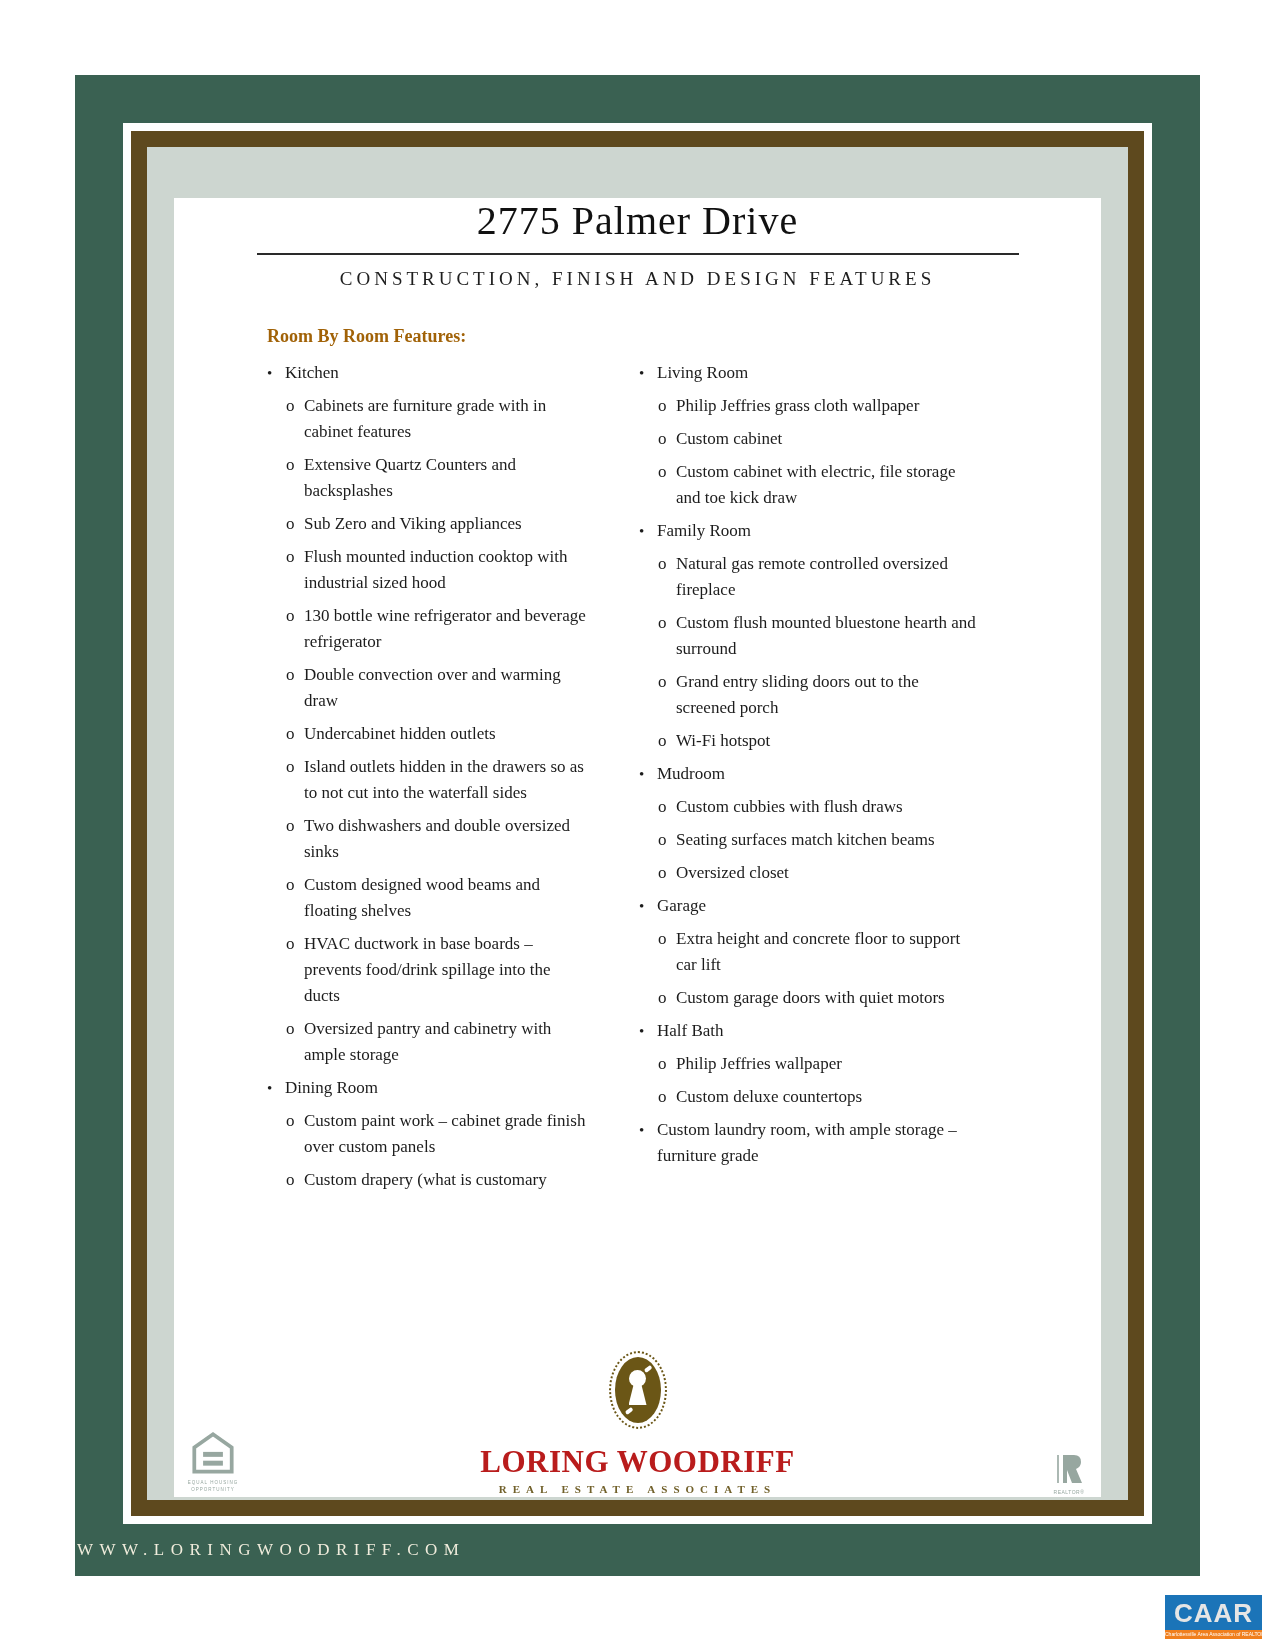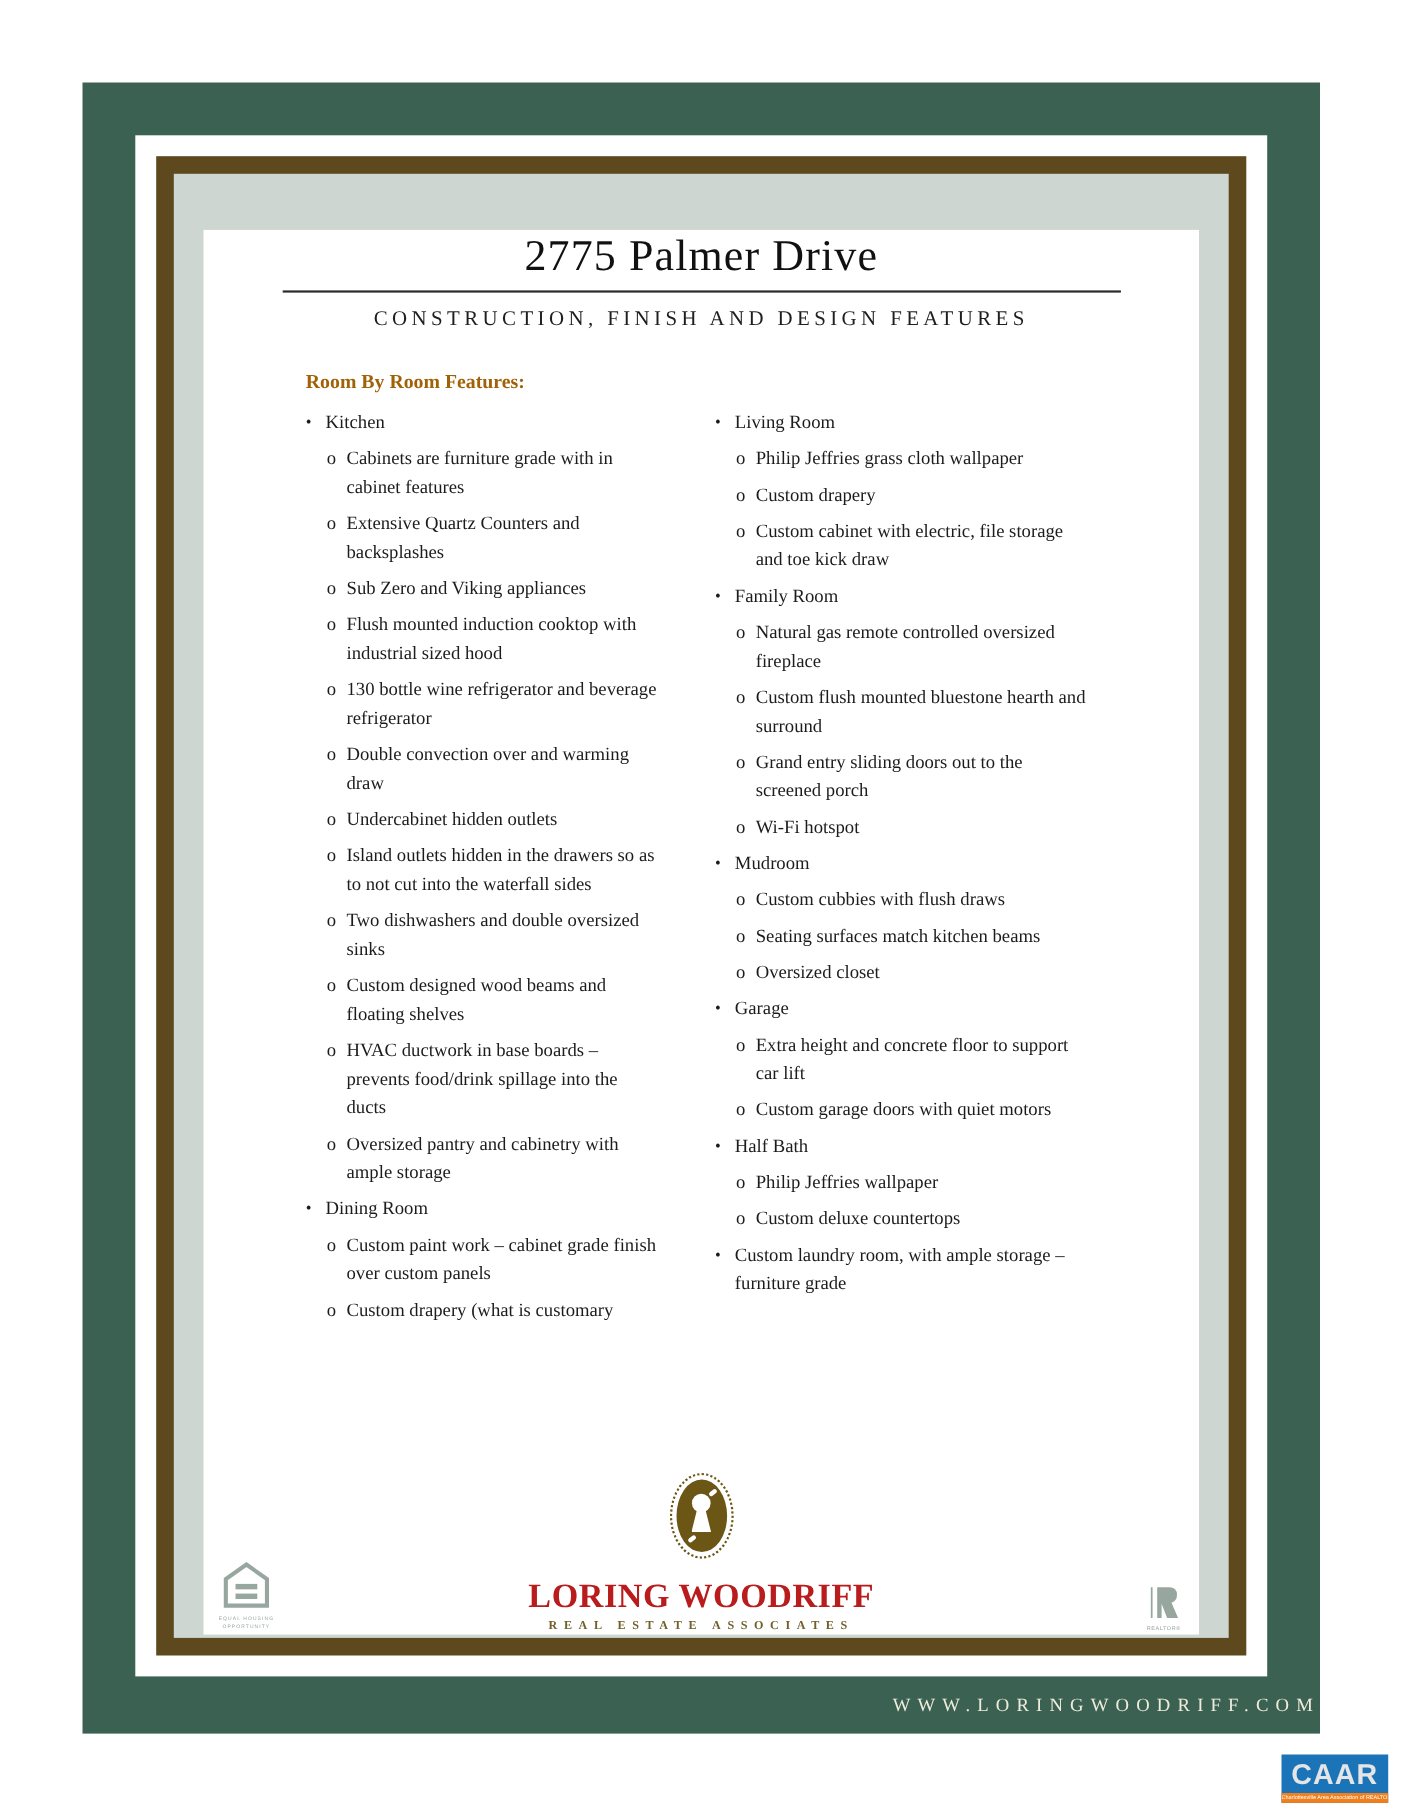--- a/index.html
+++ b/index.html
@@ -8,21 +8,21 @@
     position:relative; width:1275px; height:1650px; background:#ffffff;
     font-family:"Liberation Serif","DejaVu Serif",serif; overflow:hidden;
   }
   
   .green-frame {
     position:absolute; left:75px; top:75px; width:1125px; height:1501px;
     background:#3a6152;
   }
   .gap-white {
     position:absolute; left:48px; top:48px; right:48px; bottom:52px;
-    background:#ffffff; padding:19px;
+    background:#ffffff; padding:8px;
   }
   .brown-frame { width:100%; height:100%; background:#5e491e; padding:16px; }
   .sage-frame  { width:100%; height:100%; background:#cdd6d0; padding:27px; }
   .content {
     position:relative; width:100%; height:100%; background:#ffffff;
     color:#1c1c1c;
   }
   
   .doc-title {
     margin-top:24px; text-align:center; font-size:40px; line-height:1.15;
@@ -72,21 +72,21 @@
   }
   
   .eh-badge { position:absolute; left:8px; bottom:4px; width:62px; text-align:center; }
   .eh-label { margin-top:2px; font-size:4.5px; letter-spacing:1px; color:#97a7a0;
               font-family:"Liberation Sans",sans-serif; line-height:1.4; }
   .realtor-badge { position:absolute; right:12px; bottom:2px; width:40px; text-align:center; }
   .realtor-label { margin-top:1px; font-size:5px; letter-spacing:0.5px; color:#97a7a0;
                    font-family:"Liberation Sans",sans-serif; }
   
   .footer-url {
-    position:absolute; left:16px; right:0; bottom:16px; text-align:right;
+    position:absolute; left:2px; right:0; bottom:16px; text-align:left;
     color:#f0ecdc; font-size:17px; letter-spacing:6.5px;
   }
   
   .caar {
     position:absolute; right:13px; bottom:11px; width:97px; height:44px;
     background:#1b74b8; display:flex; flex-direction:column;
     font-family:"Liberation Sans",sans-serif;
   }
   .caar-acronym {
     flex:1; color:#e5e5e5; font-weight:bold; font-size:26px; letter-spacing:1px;
@@ -184,21 +184,21 @@
                   <div class="row lvl1">
                     <span class="m1">•</span>
                     <span class="txt">Living Room</span>
                   </div>
                   <div class="row lvl2">
                     <span class="m2">o</span>
                     <span class="txt">Philip Jeffries grass cloth wallpaper</span>
                   </div>
                   <div class="row lvl2">
                     <span class="m2">o</span>
-                    <span class="txt">Custom drapery</span>
+                    <span class="txt">Custom cabinet</span>
                   </div>
                   <div class="row lvl2">
                     <span class="m2">o</span>
                     <span class="txt">Custom cabinet with electric, file storage and toe kick draw</span>
                   </div>
                   <div class="row lvl1">
                     <span class="m1">•</span>
                     <span class="txt">Family Room</span>
                   </div>
                   <div class="row lvl2">

